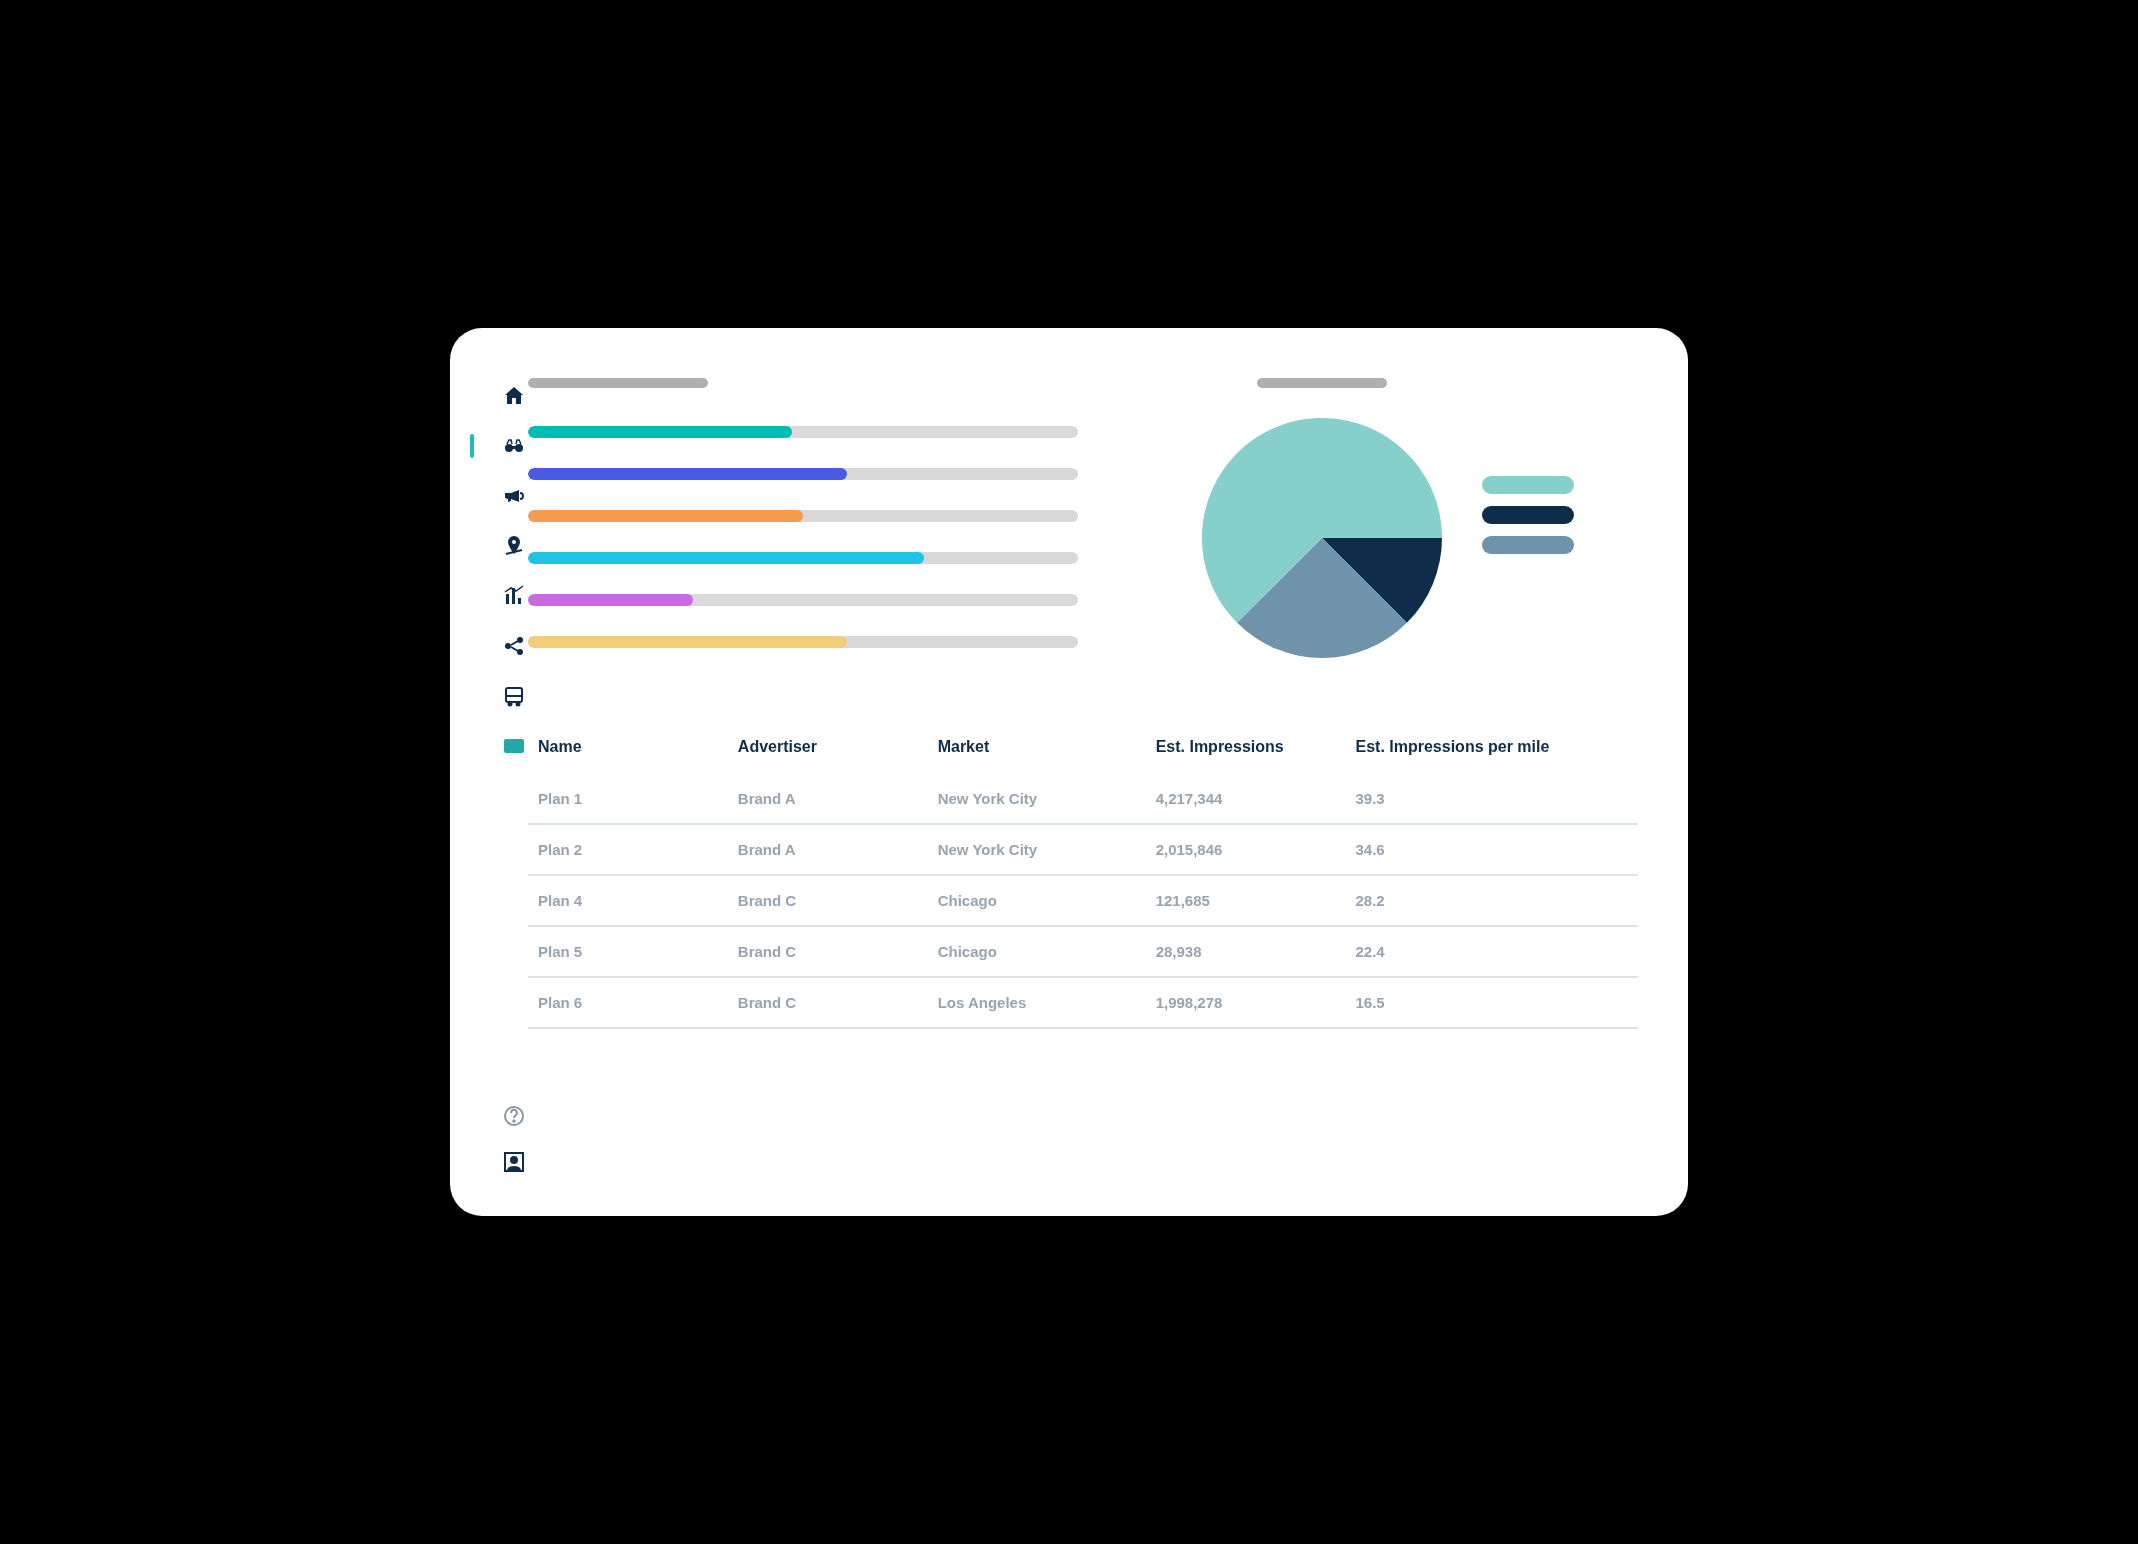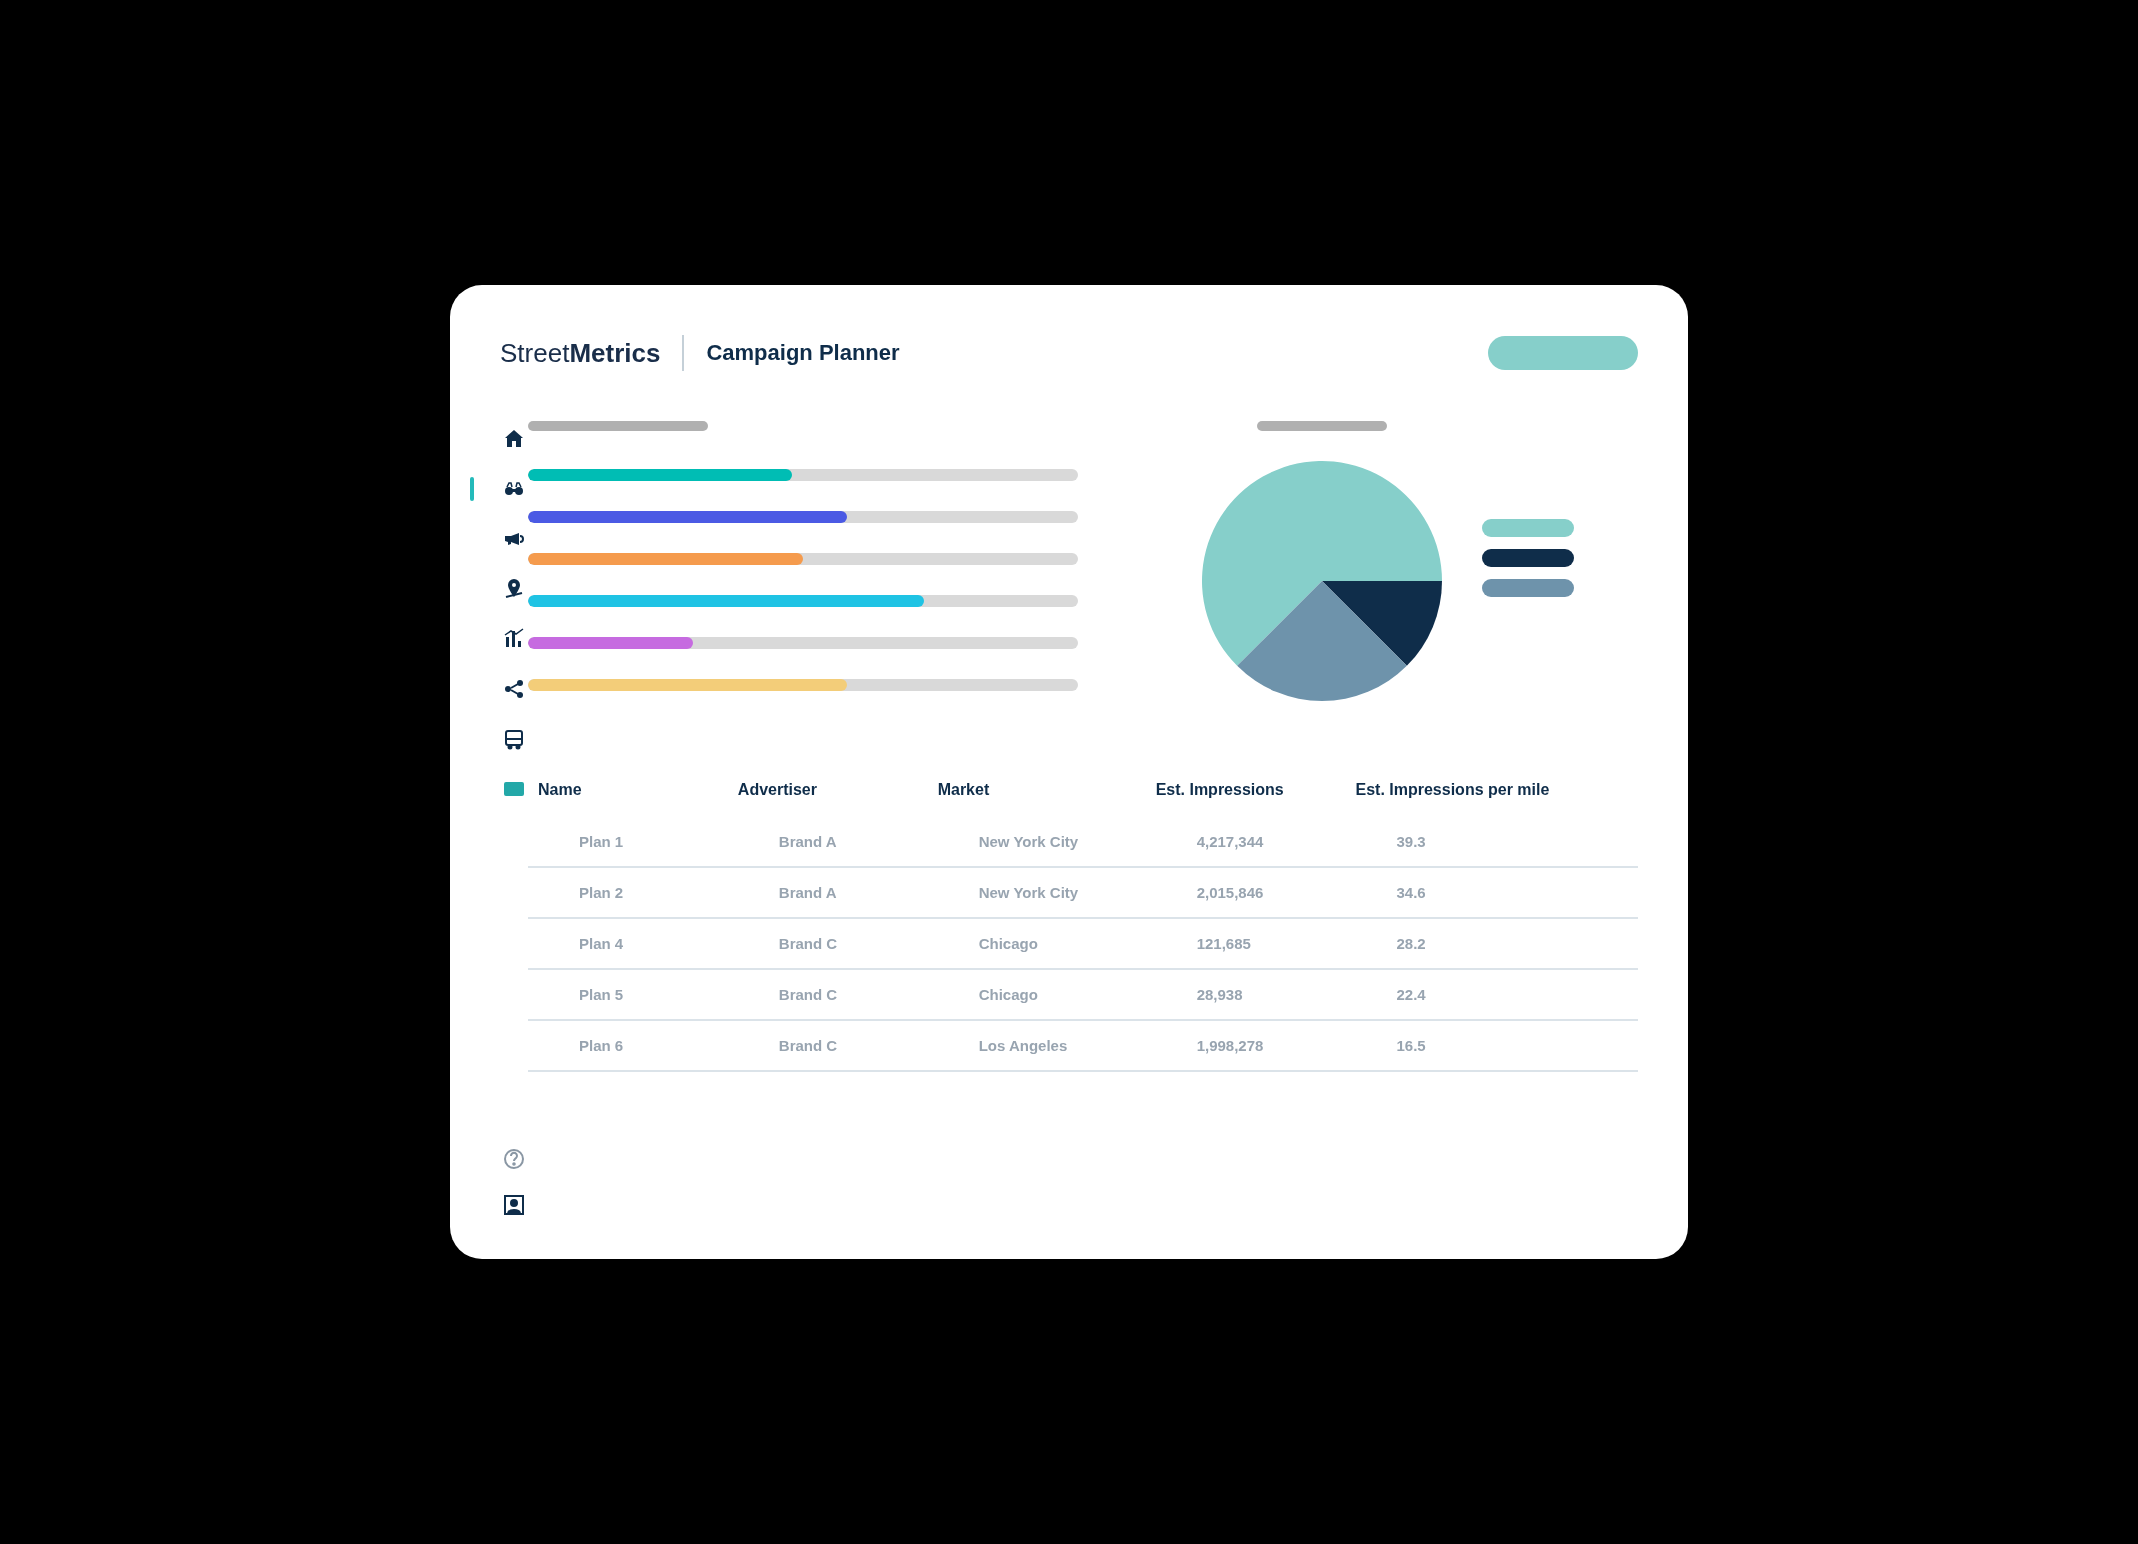--- a/index.html
+++ b/index.html
@@ -46,36 +46,26 @@
 .pie-panel { flex: 1; display: flex; align-items: flex-start; gap: 40px; justify-content: center; }
 .pie-col { display: flex; flex-direction: column; align-items: center; }
 .pie-title { width: 130px; height: 10px; background: #b0b0b0; border-radius: 6px; margin-bottom: 30px; }
 .pie { width: 240px; height: 240px; }
 .legend { display: flex; flex-direction: column; gap: 12px; margin-top: 98px; }
 .legend-pill { width: 92px; height: 18px; border-radius: 10px; }
 .table { width: 100%; }
 .thead { display: grid; grid-template-columns: 1.1fr 1.1fr 1.2fr 1.1fr 1.5fr; padding: 0 10px 18px 10px; }
 .th { font-size: 16px; font-weight: 700; color: #0f2d4a; }
 .trow { display: grid; grid-template-columns: 1.1fr 1.1fr 1.2fr 1.1fr 1.5fr; padding: 16px 10px; border-bottom: 2px solid #dbe3e9; }
-.td { font-size: 15px; font-weight: 600; color: #98a4b0; margin-left: 41px; }
+.td { font-size: 15px; font-weight: 600; color: #98a4b0; }
 </style>
 </head>
 <body>
 
 <div class="window">
-  <div class="header">
-    <div class="header-left">
-      <div class="logo">
-        <span>Street</span><b>Metrics</b>
-      </div>
-      <div class="vdiv"></div>
-      <div class="page-title">Campaign Planner</div>
-    </div>
-    <div class="header-btn"></div>
-  </div>
 
   <div class="body">
     <div class="sidebar">
       <div class="nav-icon">
         <svg viewBox="0 0 24 24" fill="#0f2d4a">
             <path d="M12 3l9 8h-2v9h-5v-6H10v6H5v-9H3z"></path>
           </svg>
       </div>
       <div class="nav-icon active">
         <svg viewBox="0 0 24 24" fill="#0f2d4a">

